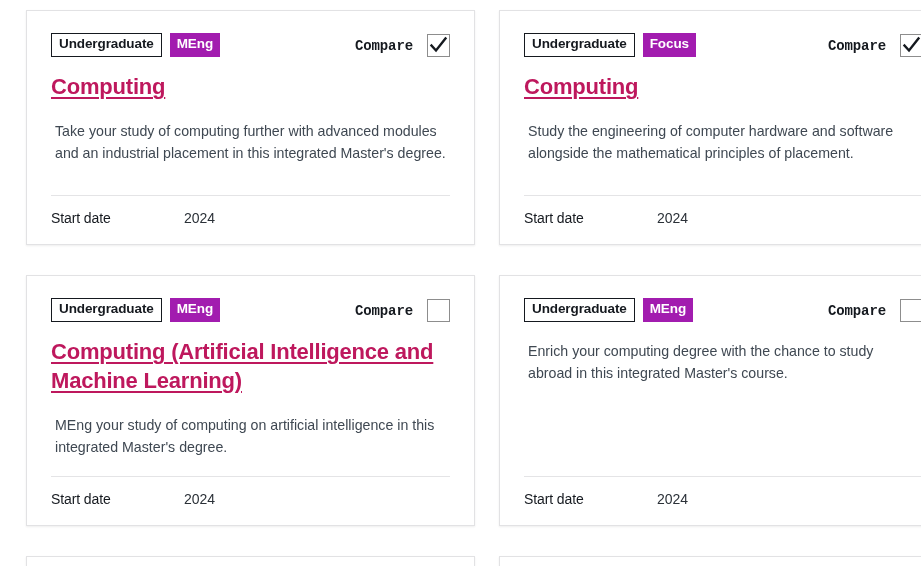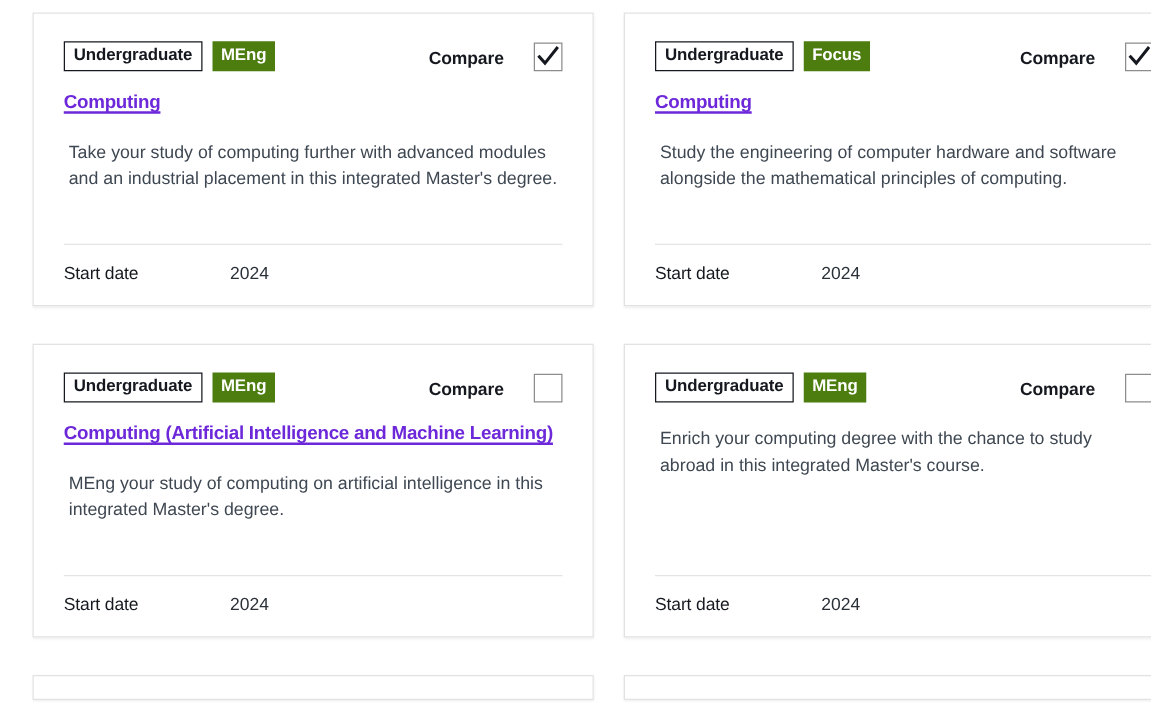--- a/index.html
+++ b/index.html
@@ -57,34 +57,35 @@
     border: 1px solid #15191f;
     color: #15191f;
     font-size: 13.5px;
     font-weight: bold;
     padding: 3px 7px 4px 7px;
     line-height: 1.1;
     letter-spacing: -0.1px;
   }
 
   .tag-solid {
-    background: #4d7c0f;
+    background: #a21caf;
     color: #ffffff;
     font-size: 13.5px;
     font-weight: bold;
     padding: 4px 7px 5px 7px;
     line-height: 1.1;
     letter-spacing: -0.1px;
   }
 
   .compare {
     display: flex;
     align-items: center;
-    gap: 24px;
+    gap: 14px;
     padding-top: 1px;
+    font-family: Liberation Mono, monospace;
   }
 
   .compare-label {
     font-size: 14px;
     font-weight: bold;
     color: #15191f;
     letter-spacing: -0.1px;
   }
 
   .checkbox {
@@ -95,23 +96,23 @@
     display: flex;
     align-items: center;
     justify-content: center;
     flex: none;
   }
 
   .checkbox svg { display: block; }
   .checkbox.unchecked svg { visibility: hidden; }
 
   .card-title {
-    font-size: 15px;
-    font-weight: bold;
-    color: #6d28d9;
+    font-size: 22px;
+    font-weight: bold;
+    color: #be185d;
     line-height: 1.32;
     margin: 0 0 16px 0;
     text-decoration: underline;
     text-decoration-thickness: 2px;
     text-underline-offset: 3px;
     cursor: pointer;
     letter-spacing: -0.2px;
   }
 
   .card-desc {
@@ -183,21 +184,21 @@
       <div class="compare">
         <span class="compare-label">Compare</span>
         <span class="checkbox checked">
           <svg width="19" height="19" viewBox="0 0 19 19">
             <path d="M2.5 9.5 L7 14.5 L16.5 2.5" stroke="#15191f" stroke-width="2.4" fill="none" stroke-linecap="square"></path>
           </svg>
         </span>
       </div>
     </div>
     <h2 class="card-title">Computing</h2>
-    <p class="card-desc">Study the engineering of computer hardware and software alongside the mathematical principles of computing.</p>
+    <p class="card-desc">Study the engineering of computer hardware and software alongside the mathematical principles of placement.</p>
     <div class="spacer"></div>
     <div class="meta">
       <span class="meta-label">Start date</span>
       <span class="meta-value">2024</span>
     </div>
   </div>
 
   <div class="card">
     <div class="card-top">
       <div class="tags">

